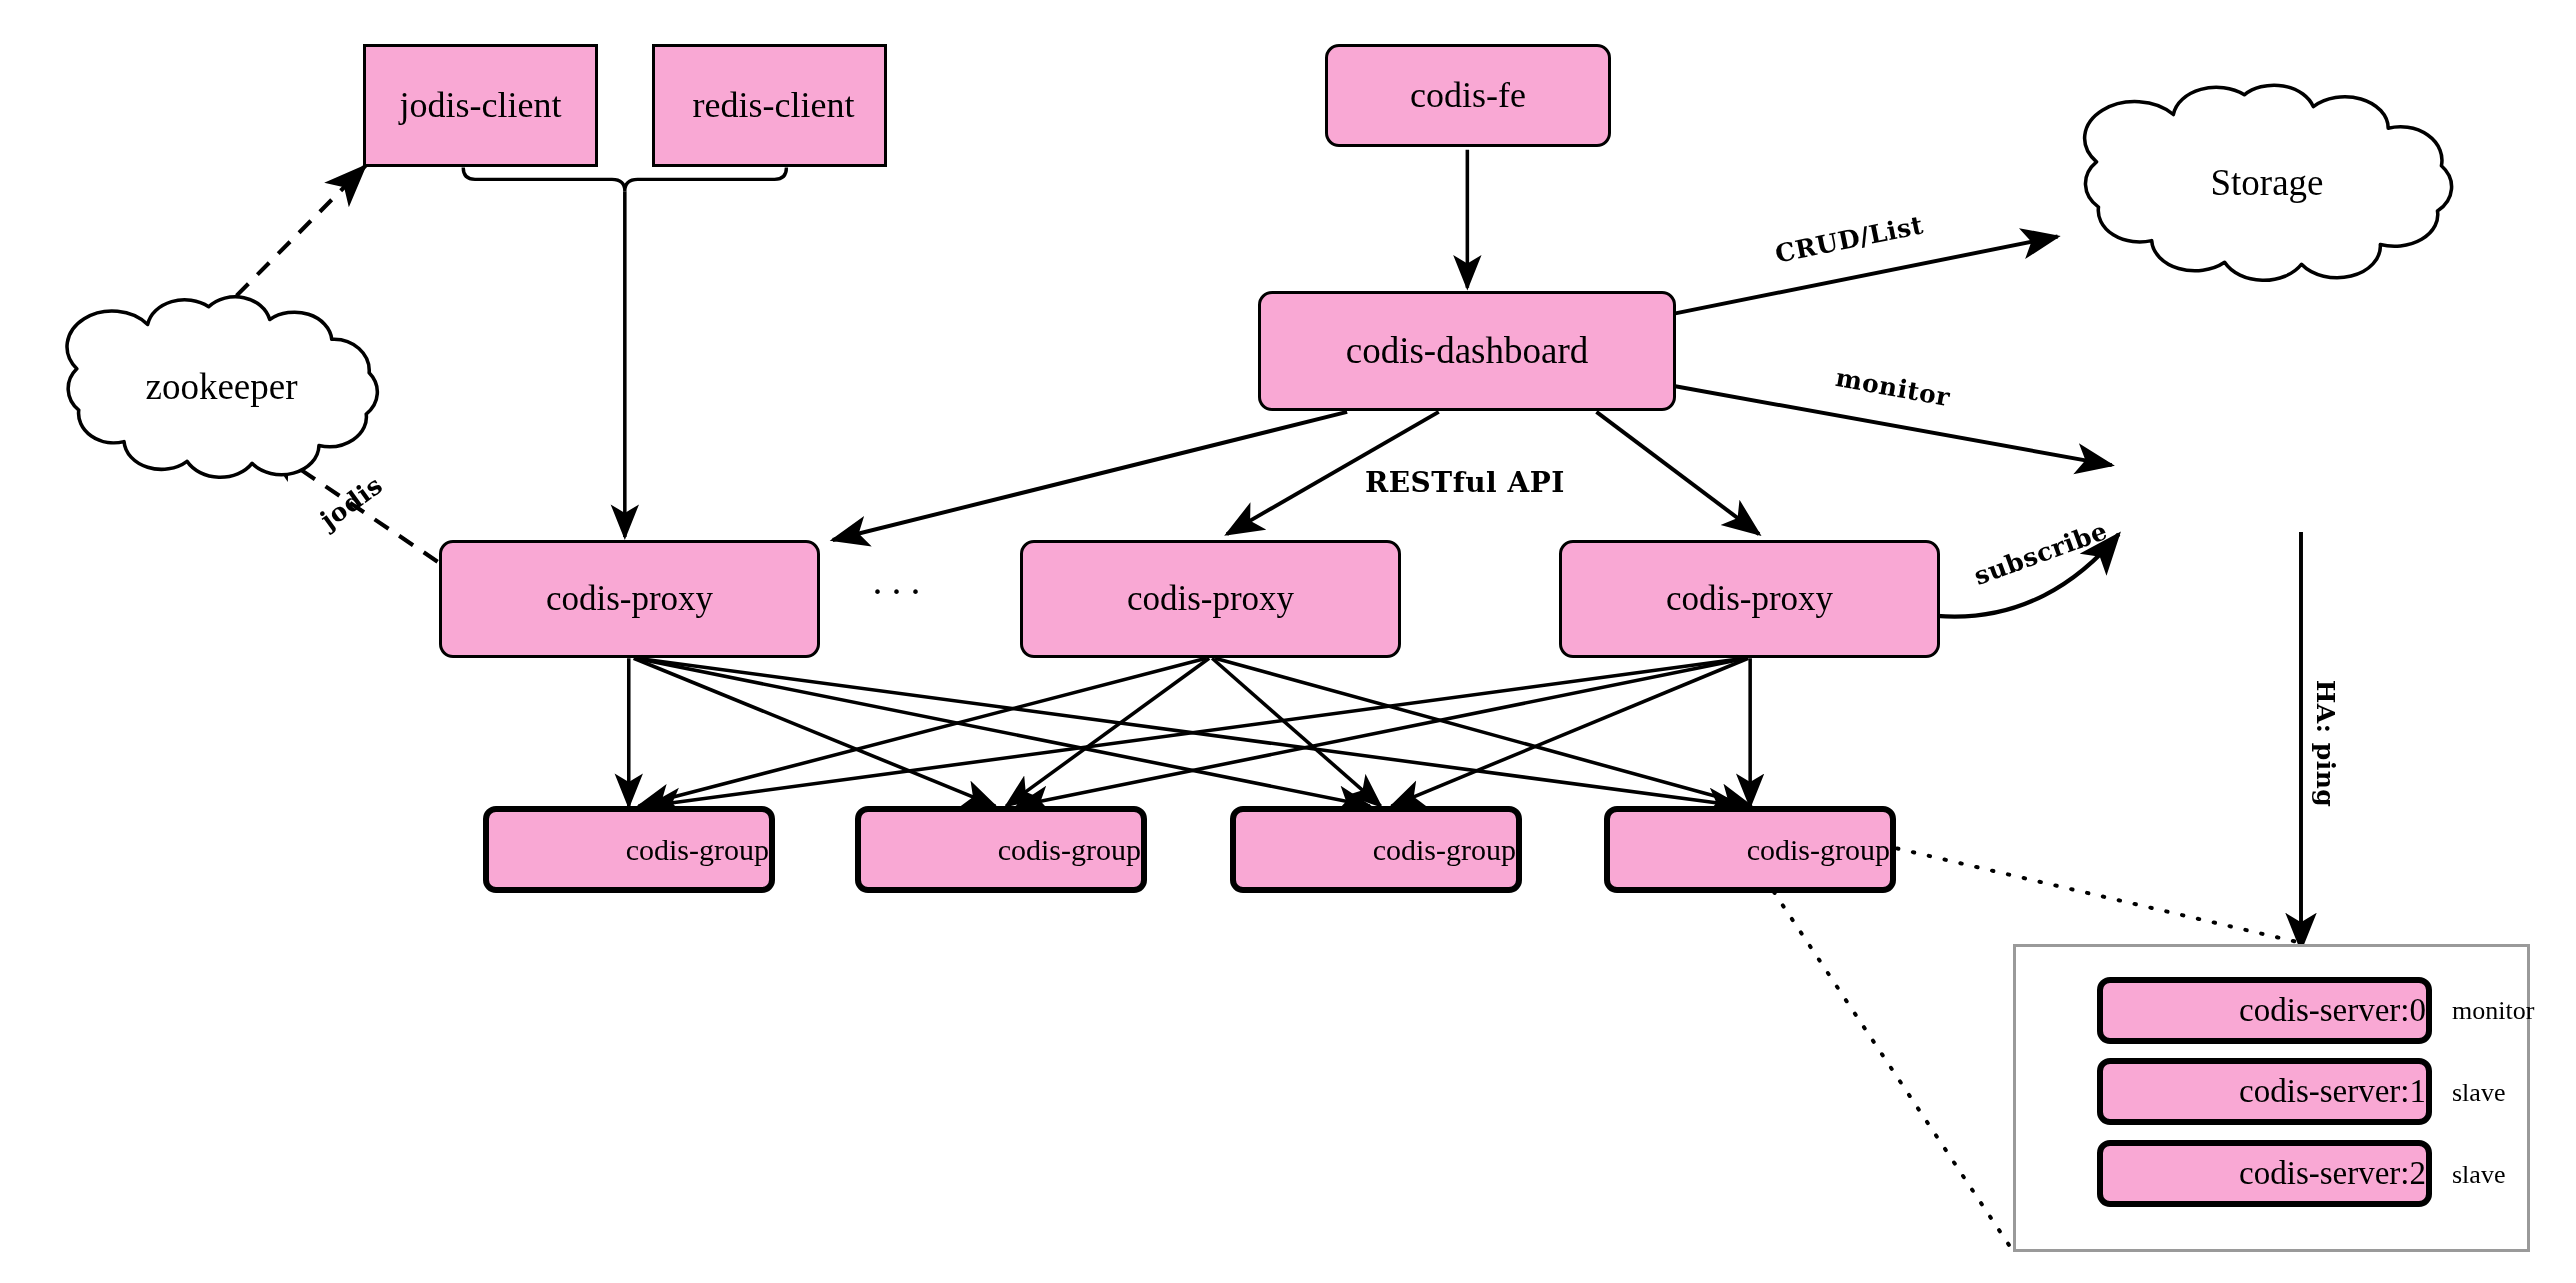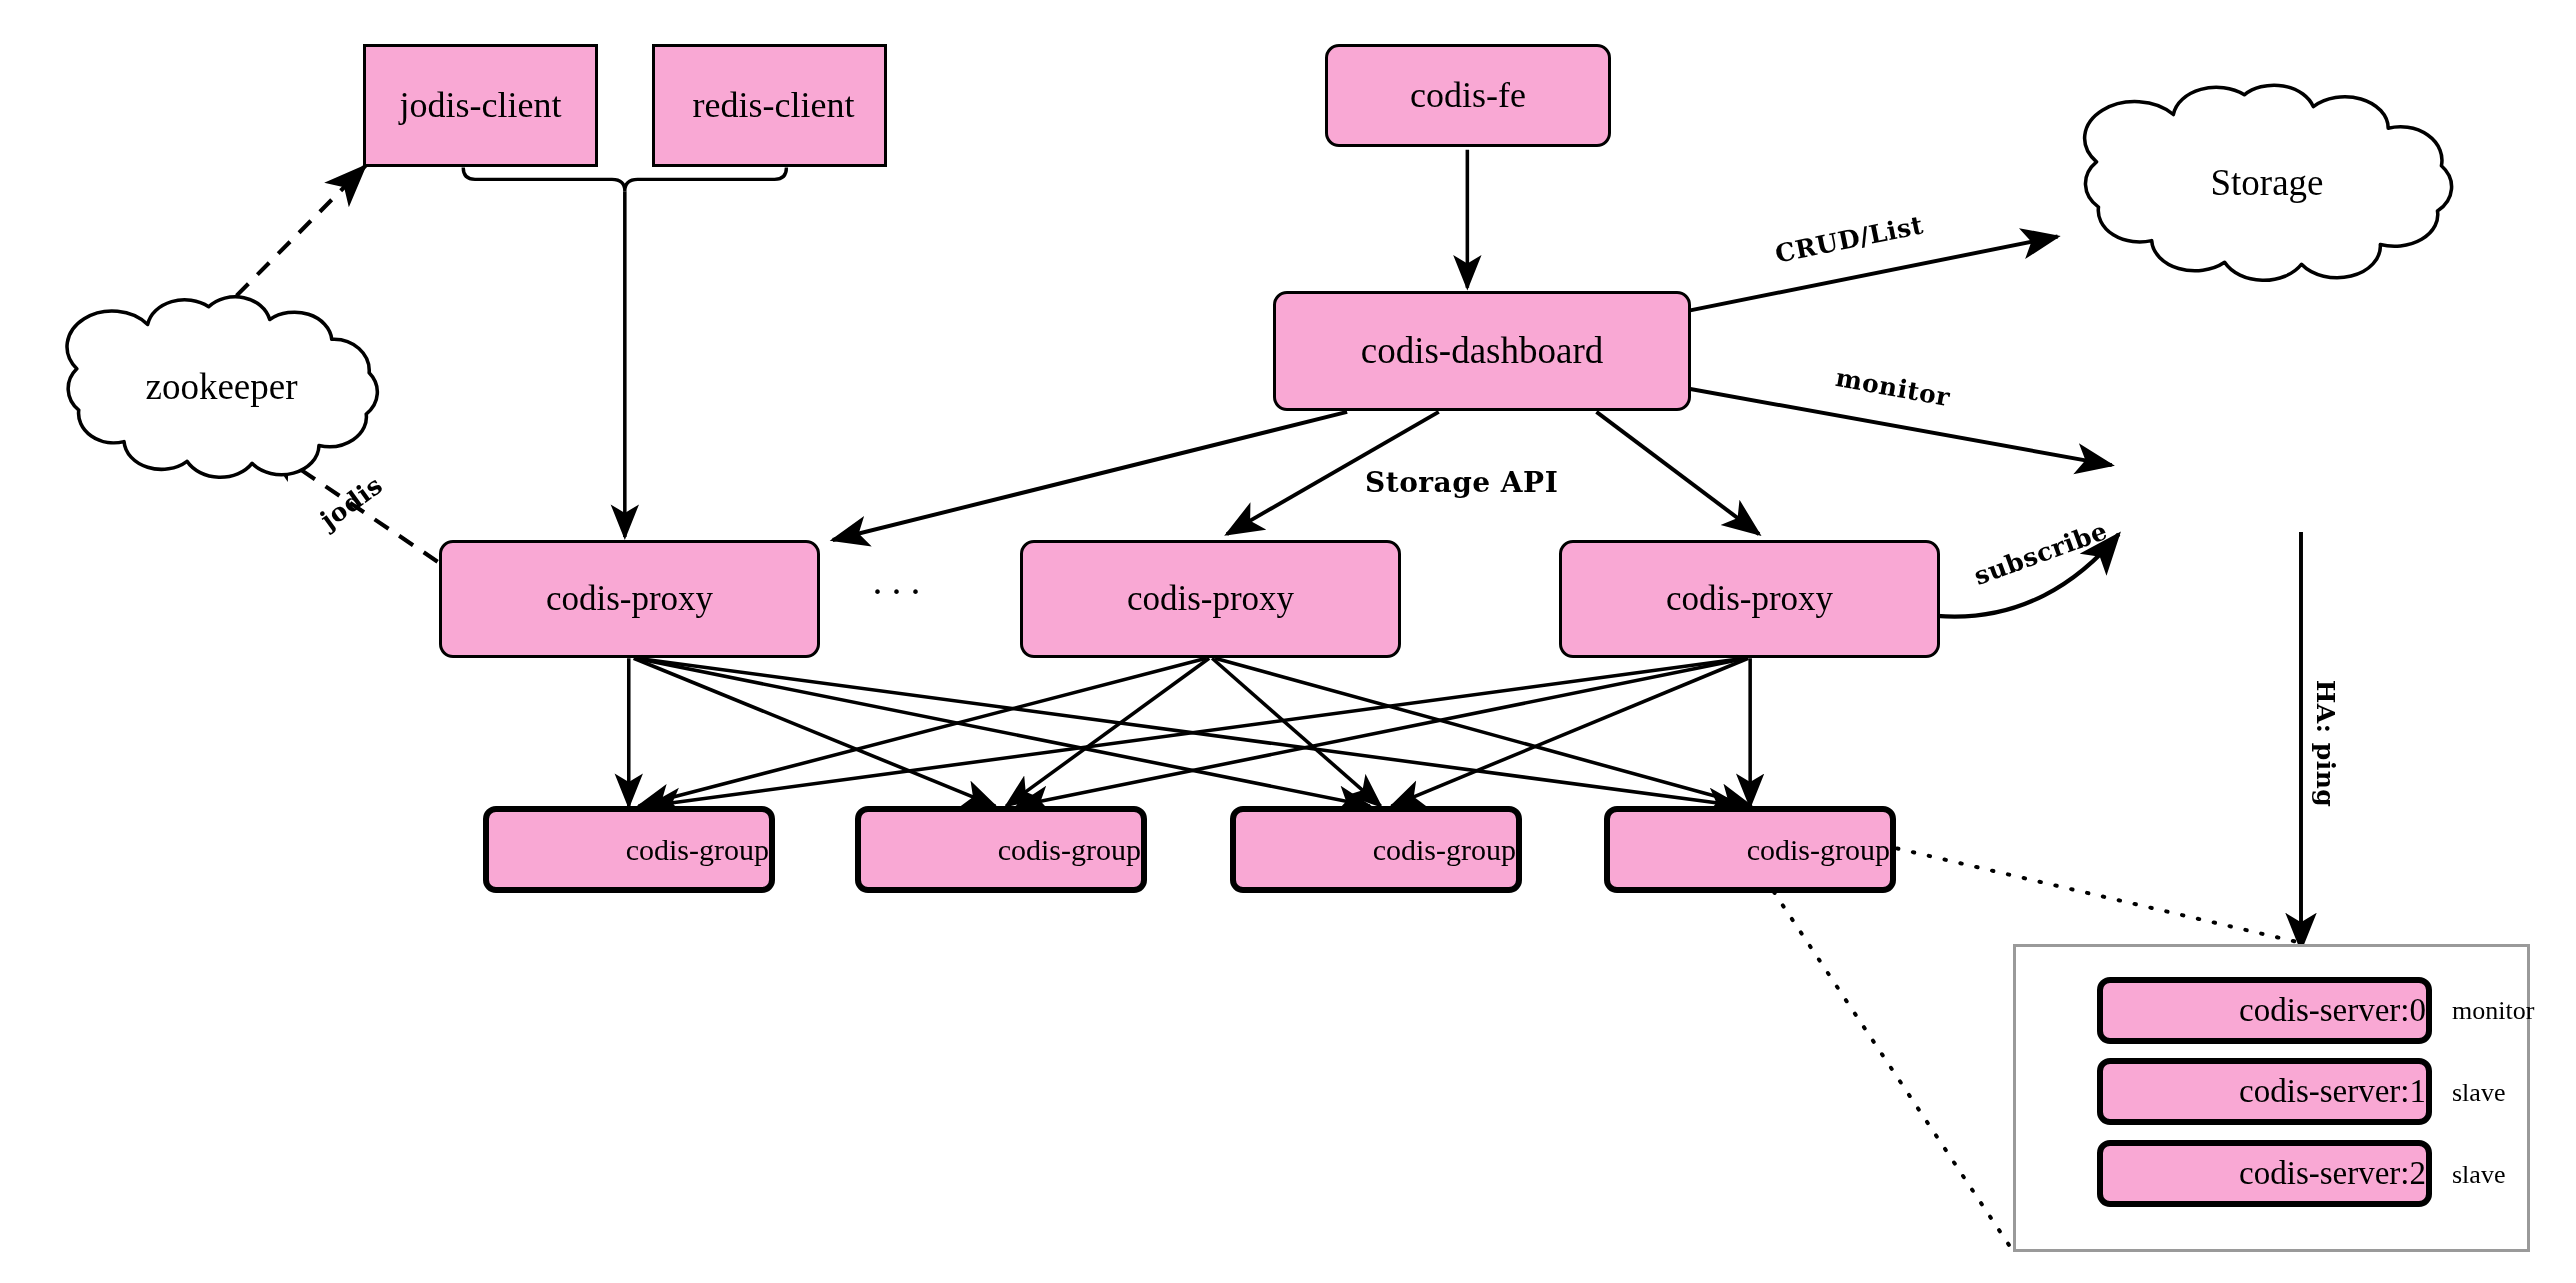--- a/index.html
+++ b/index.html
@@ -185,21 +185,21 @@
   </div>
 
   <div class="node node-rect" style="left:652px; top:44px; width:235px; height:123px;padding-left:8px;">
     <span class="node-label fs-client">redis-client</span>
   </div>
 
   <div class="node node-round" style="left:1325px; top:44px; width:286px; height:103px;">
     <span class="node-label fs-fe">codis-fe</span>
   </div>
 
-  <div class="node node-round" style="left:1258px; top:291px; width:418px; height:120px;margin-left:15px;">
+  <div class="node node-round" style="left:1258px; top:291px; width:418px; height:120px;">
     <span class="node-label fs-dash">codis-dashboard</span>
   </div>
 
   <div class="cloud-node" style="left:41px; top:292px; width:361px; height:189px;">
     <svg width="361" height="189" viewBox="0 0 366 192" xmlns="http://www.w3.org/2000/svg">
       <path d="M 108,33 A 38 30 0 0 1 170,15 A 36 30 0 0 1 232,28 A 38 30 0 0 1 295,48
                A 36 32 0 0 1 333,82 A 34 30 0 0 1 330,124 A 38 30 0 0 1 282,156
                A 38 30 0 0 1 214,174 A 38 30 0 0 1 148,172 A 38 30 0 0 1 84,152
                A 36 30 0 0 1 38,120 A 34 30 0 0 1 36,78 A 38 30 0 0 1 108,33 Z" fill="#ffffff" stroke="#000000" stroke-width="3.6" stroke-linejoin="round"></path>
     </svg>
@@ -264,20 +264,20 @@
     <span class="node-label fs-server">codis-server:2</span>
   </div>
   <div class="side-label fs-side" style="left:2452px; top:1160px;">slave</div>
 
   <div class="edge-label mono" style="left:317px; top:488px; transform:rotate(-36deg);">jodis</div>
 
   <div class="edge-label mono" style="left:1774px; top:225px; transform:rotate(-11.4deg);">CRUD/List</div>
 
   <div class="edge-label mono" style="left:1835px; top:373px; transform:rotate(10.2deg);">monitor</div>
 
-  <div class="edge-label mono" style="left:1365px; top:466px; font-size:28px;">Storage API</div>
+  <div class="edge-label mono" style="left:1365px; top:466px; font-size:28px;">RESTful API</div>
 
   <div class="edge-label mono" style="left:1971px; top:539px; transform:rotate(-20deg);">subscribe</div>
 
   <div class="edge-label mono" style="left:2262px; top:729px; transform:rotate(90deg);">HA: ping</div>
 
 </div>
 
 
 </body></html>

